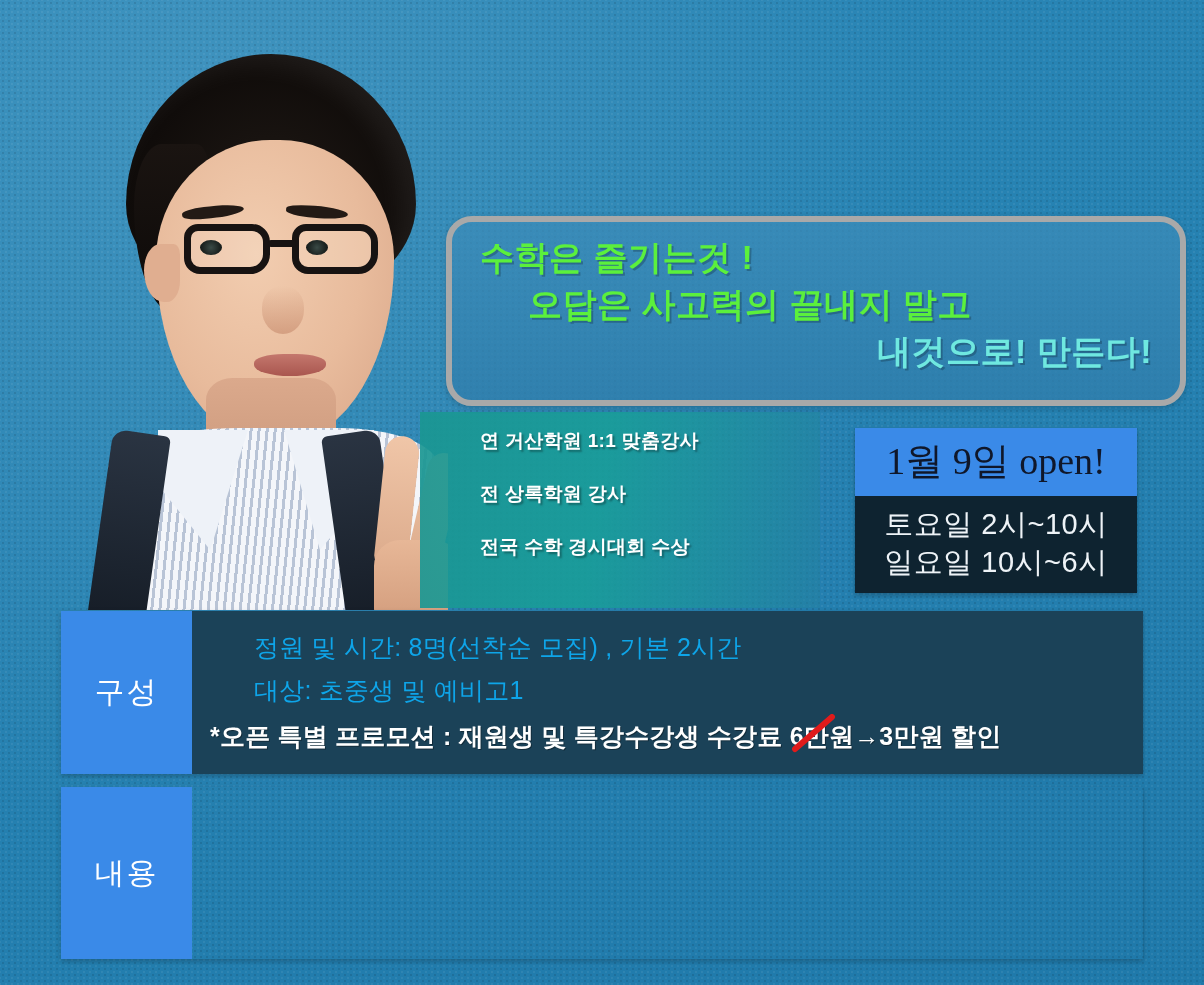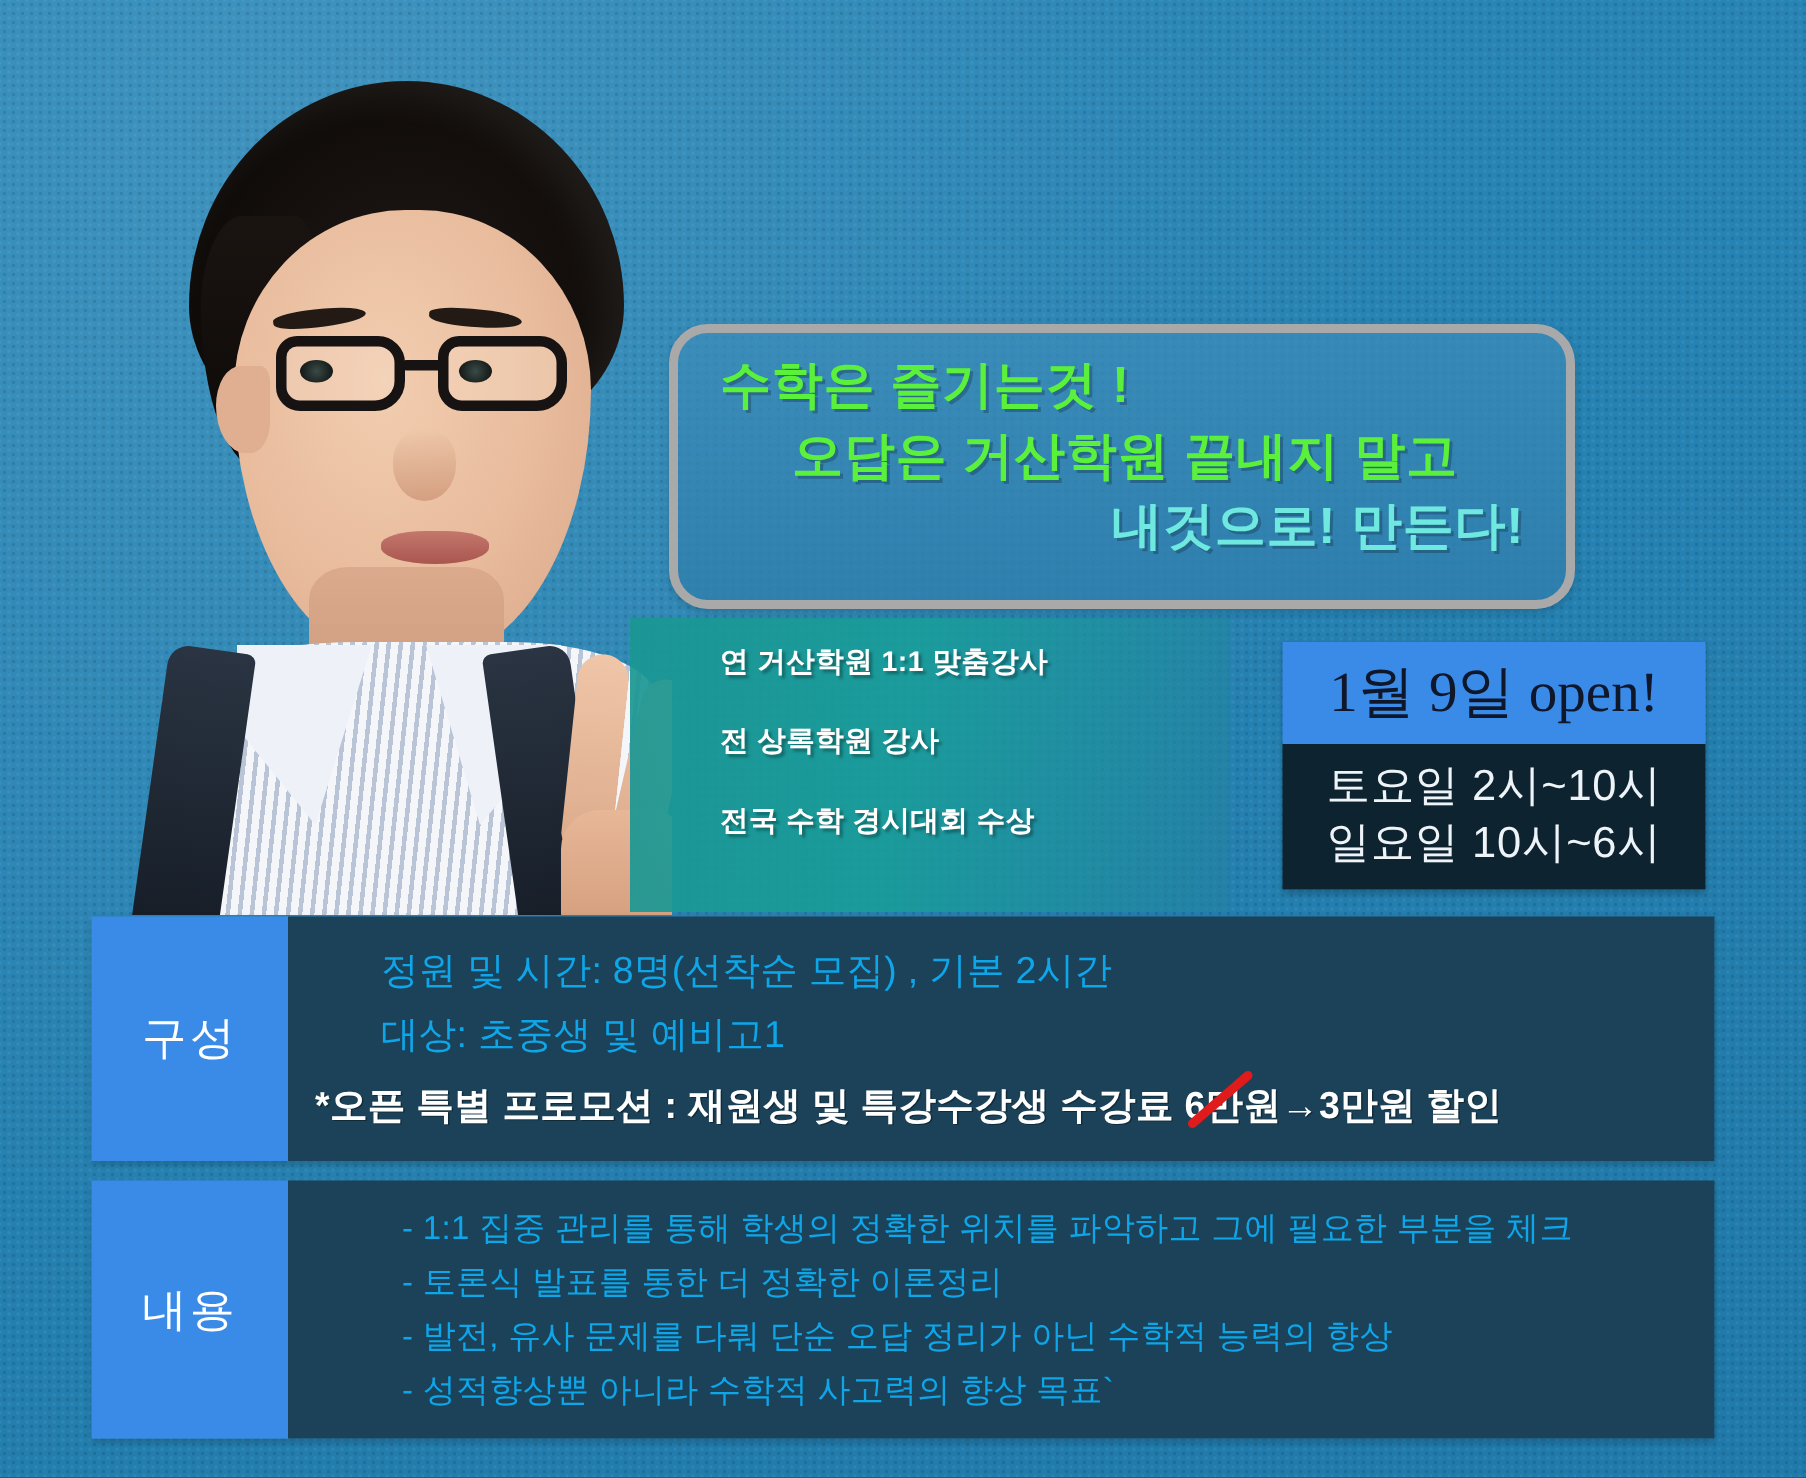--- a/index.html
+++ b/index.html
@@ -203,21 +203,21 @@
       -1px -1px 0 rgba(0,0,0,0.18);
   }
   .title .l1 { display: block; text-align: left; padding-left: 22px; }
   .title .l2 { display: block; text-align: left; padding-left: 154px; }
 
   
   .quote-box {
     position: absolute;
     left: 446px;
     top: 216px;
-    width: 604px;
+    width: 740px;
     height: 190px;
     z-index: 3;
     box-sizing: border-box;
     border: 6px solid #a9a9a9;
     border-radius: 26px;
     background: linear-gradient(180deg, rgba(60,140,185,0.72) 0%, rgba(48,126,172,0.78) 100%);
     padding: 12px 22px 10px 22px;
     box-shadow: 0 2px 6px rgba(0,0,0,0.18);
   }
   .quote-line {
@@ -380,21 +380,21 @@
         <div class="ph-finger f1"></div>
         <div class="ph-finger f2"></div>
         <div class="ph-palm"></div>
       </div>
     </div>
   </div>
 
 
   <div class="quote-box">
     <div class="quote-line q1">수학은 즐기는것 !</div>
-    <div class="quote-line q2">오답은 거산학원 끝내지 말고</div>
+    <div class="quote-line q2">오답은 사고력의 끝내지 말고</div>
     <div class="quote-line q3">내것으로! 만든다!</div>
   </div>
 
   <div class="cred-panel"></div>
   <div class="cred-list">
     <div class="cred-item">연 거산학원 1:1 맞춤강사</div>
     <div class="cred-item">전 상록학원 강사</div>
     <div class="cred-item">전국 수학 경시대회 수상</div>
   </div>
 
@@ -412,21 +412,15 @@
       <div class="sec-line">정원 및 시간: 8명(선착순 모집) , 기본 2시간</div>
       <div class="sec-line">대상: 초중생 및 예비고1</div>
       <div class="promo-line"><span>*오픈 특별 프로모션 : 재원생 및 특강수강생 수강료 </span><span class="strike-wrap"><span>6만</span><svg class="slash" viewBox="0 0 44 40">
               <line x1="3" y1="35" x2="40" y2="3" stroke="#e01b1b" stroke-width="6" stroke-linecap="round"></line>
             </svg></span><span>원→</span><span>3만원</span><span> 할인</span></div>
     </div>
   </div>
 
   <div class="section sec-content">
     <div class="sec-label">내용</div>
-    <div class="sec-body">
-      <div class="sec-line small">- 1:1 집중 관리를 통해 학생의 정확한 위치를 파악하고 그에 필요한 부분을 체크</div>
-      <div class="sec-line small">- 토론식 발표를 통한 더 정확한 이론정리</div>
-      <div class="sec-line small">- 발전, 유사 문제를 다뤄 단순 오답 정리가 아닌 수학적 능력의 향상</div>
-      <div class="sec-line small">- 성적향상뿐 아니라 수학적 사고력의 향상 목표`</div>
-    </div>
   </div>
 
 </div>
 
 </body></html>

